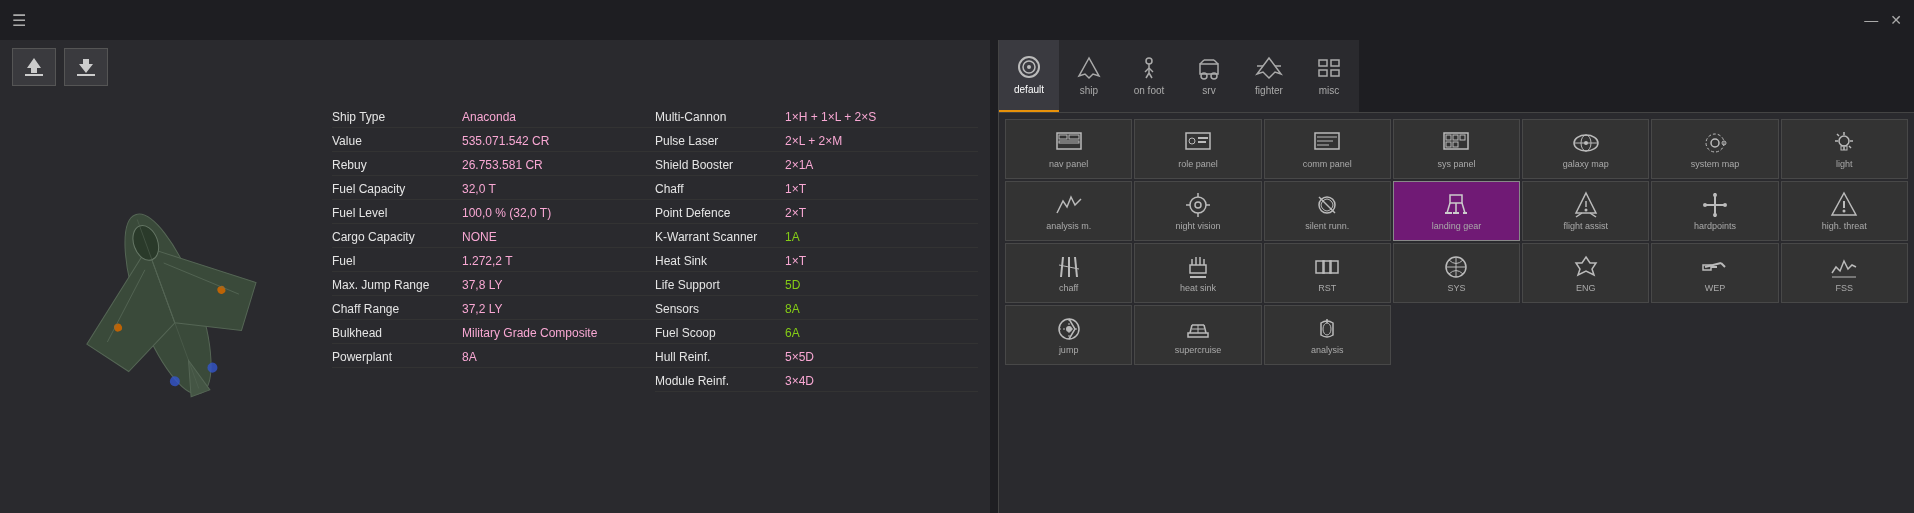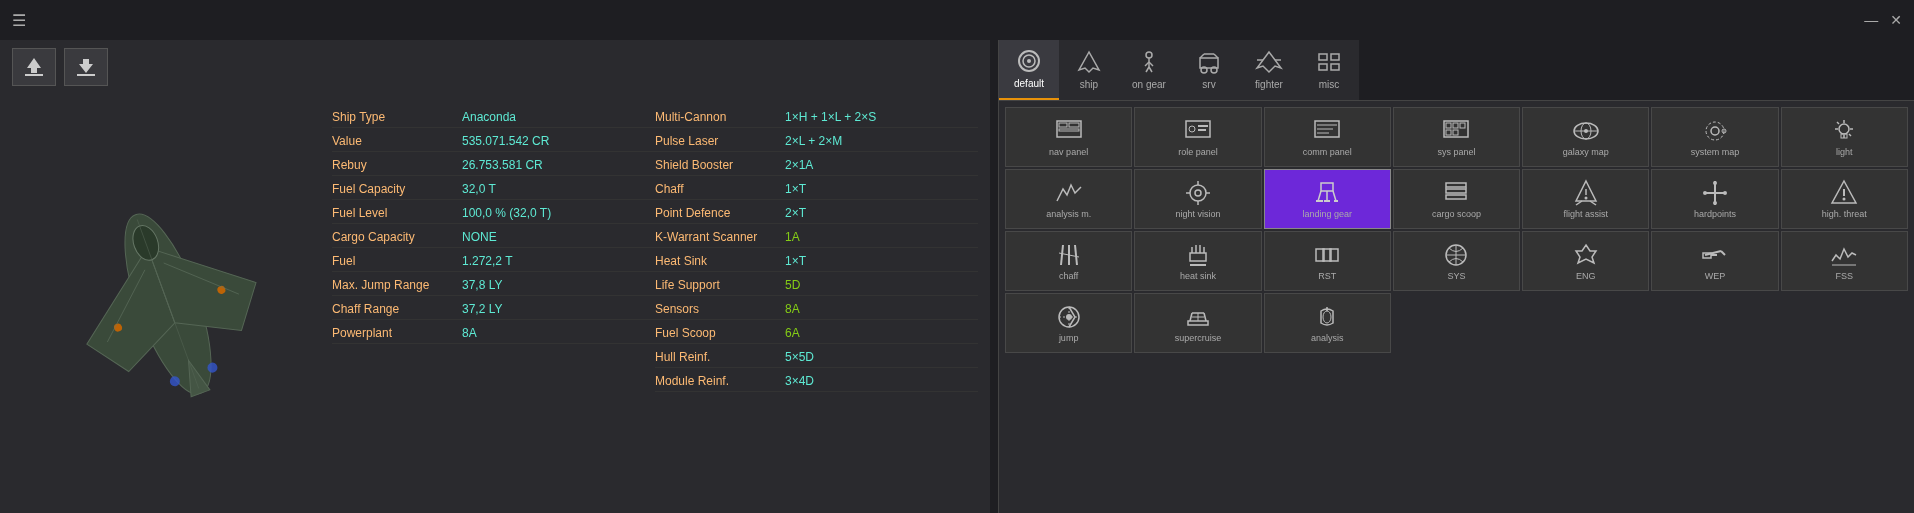--- a/index.html
+++ b/index.html
@@ -80,27 +80,27 @@
       gap: 2px;
     }
     .stat-row {
       display: flex;
       align-items: center;
       min-height: 22px;
       border-bottom: 1px solid #333;
       padding: 1px 0;
     }
     .stat-label {
-      color: #fdba74;
+      color: #e5e5e5;
       width: 130px;
       min-width: 130px;
       font-size: 12px;
     }
     .stat-value {
-      color: #5eead4;
+      color: #f9a8d4;
       font-size: 12px;
     }
     .stat-value.white { color: #84cc16; }
     .scrollbar {
       width: 8px;
       background: #1e1e22;
     }
     
     .right-panel {
       background: #2a2a2e;
@@ -120,21 +120,21 @@
       align-items: center;
       justify-content: center;
       padding: 4px 8px;
       min-width: 60px;
       cursor: pointer;
       border: none;
       background: #2a2a2e;
       color: #aaa;
       font-size: 10px;
       gap: 2px;
-      height: 60px;
+      height: 72px;
     }
     .mode-tab.active {
       background: #3a3a40;
       color: #fff;
       border-bottom: 2px solid #e8920a;
     }
     .mode-tab .tab-icon { font-size: 18px; line-height: 1; }
     .icon-grid {
       display: grid;
       grid-template-columns: repeat(7, 1fr);
@@ -147,21 +147,21 @@
       border: 1px solid #484848;
       display: flex;
       flex-direction: column;
       align-items: center;
       justify-content: center;
       padding: 8px 2px;
       cursor: pointer;
       min-height: 60px;
       gap: 2px;
     }
-    .icon-cell.active { background: #6d28d9; border-color: #888; }
+    .icon-cell.active { background: #701a75; border-color: #888; }
     .icon-cell .cell-label {
       color: #aaa;
       font-size: 9px;
       text-align: center;
       line-height: 1.2;
     }
     
     .cell-svg { width: 28px; height: 28px; }
   </style>
 </head>
@@ -258,20 +258,24 @@
             <span class="stat-label">Fuel</span>
             <span class="stat-value">1.272,2 T</span>
           </div>
           <div class="stat-row">
             <span class="stat-label">Max. Jump Range</span>
             <span class="stat-value">37,8 LY</span>
           </div>
           <div class="stat-row">
             <span class="stat-label">Chaff Range</span>
             <span class="stat-value">37,2 LY</span>
+          </div>
+          <div class="stat-row">
+            <span class="stat-label">Bulkhead</span>
+            <span class="stat-value">Military Grade Composite</span>
           </div>
           <div class="stat-row">
             <span class="stat-label">Powerplant</span>
             <span class="stat-value">8A</span>
           </div>
         </div>
 
         <div class="stats-col">
           <div class="stat-row">
             <span class="stat-label">Multi-Cannon</span>
@@ -353,21 +357,21 @@
         <span class="tab-icon">
           <svg width="28" height="24" viewBox="0 0 28 24">
             <circle cx="14" cy="5" r="3" fill="none" stroke="#aaa" stroke-width="1.5"></circle>
             <line x1="14" y1="8" x2="14" y2="17" stroke="#aaa" stroke-width="1.5"></line>
             <line x1="14" y1="12" x2="10" y2="16" stroke="#aaa" stroke-width="1.5"></line>
             <line x1="14" y1="12" x2="18" y2="16" stroke="#aaa" stroke-width="1.5"></line>
             <line x1="14" y1="17" x2="11" y2="22" stroke="#aaa" stroke-width="1.5"></line>
             <line x1="14" y1="17" x2="17" y2="22" stroke="#aaa" stroke-width="1.5"></line>
           </svg>
         </span>
-        <span class="tab-label">on gear</span>
+        <span class="tab-label">on foot</span>
       </div>
       <div class="mode-tab">
         <span class="tab-icon">
           <svg width="28" height="24" viewBox="0 0 28 24">
             <rect x="5" y="8" width="18" height="10" fill="none" stroke="#aaa" stroke-width="1.5"></rect>
             <line x1="5" y1="8" x2="9" y2="4" stroke="#aaa" stroke-width="1.5"></line>
             <line x1="23" y1="8" x2="19" y2="4" stroke="#aaa" stroke-width="1.5"></line>
             <line x1="9" y1="4" x2="19" y2="4" stroke="#aaa" stroke-width="1.5"></line>
             <circle cx="9" cy="20" r="3" fill="none" stroke="#aaa" stroke-width="1.5"></circle>
             <circle cx="19" cy="20" r="3" fill="none" stroke="#aaa" stroke-width="1.5"></circle>
@@ -487,44 +491,42 @@
           <circle cx="14" cy="14" r="8" fill="none" stroke="#bbb" stroke-width="1.5"></circle>
           <circle cx="14" cy="14" r="3" fill="none" stroke="#bbb" stroke-width="1.5"></circle>
           <line x1="14" y1="2" x2="14" y2="6" stroke="#bbb" stroke-width="1.5"></line>
           <line x1="14" y1="22" x2="14" y2="26" stroke="#bbb" stroke-width="1.5"></line>
           <line x1="2" y1="14" x2="6" y2="14" stroke="#bbb" stroke-width="1.5"></line>
           <line x1="22" y1="14" x2="26" y2="14" stroke="#bbb" stroke-width="1.5"></line>
         </svg>
         <span class="cell-label">night vision</span>
       </div>
 
+      <div class="icon-cell">
+        <svg class="cell-svg" viewBox="0 0 28 28">
+          <circle cx="14" cy="14" r="8" fill="none" stroke="#bbb" stroke-width="1.5"></circle>
+          <path d="M10 10 Q14 6 18 10 Q22 14 18 18 Q14 22 10 18 Q6 14 10 10" fill="none" stroke="#bbb" stroke-width="1"></path>
+          <line x1="6" y1="6" x2="22" y2="22" stroke="#bbb" stroke-width="1.5"></line>
+        </svg>
+        <span class="cell-label">silent runn.</span>
+      </div>
 
       <div class="icon-cell active">
         <svg class="cell-svg" viewBox="0 0 28 28">
           <rect x="8" y="4" width="12" height="8" fill="none" stroke="#ccc" stroke-width="1.5"></rect>
           <line x1="8" y1="12" x2="5" y2="22" stroke="#ccc" stroke-width="1.5"></line>
           <line x1="20" y1="12" x2="23" y2="22" stroke="#ccc" stroke-width="1.5"></line>
           <line x1="14" y1="12" x2="14" y2="22" stroke="#ccc" stroke-width="1.5"></line>
           <line x1="3" y1="22" x2="10" y2="22" stroke="#ccc" stroke-width="2"></line>
           <line x1="21" y1="22" x2="25" y2="22" stroke="#ccc" stroke-width="2"></line>
           <line x1="11" y1="22" x2="17" y2="22" stroke="#ccc" stroke-width="2"></line>
         </svg>
         <span class="cell-label">landing gear</span>
       </div>
 
-      <div class="icon-cell">
-        <svg class="cell-svg" viewBox="0 0 28 28">
-          <rect x="4" y="4" width="20" height="4" fill="none" stroke="#bbb" stroke-width="1.5"></rect>
-          <rect x="4" y="10" width="20" height="4" fill="none" stroke="#bbb" stroke-width="1.5"></rect>
-          <rect x="4" y="16" width="20" height="4" fill="none" stroke="#bbb" stroke-width="1.5"></rect>
-          <line x1="4" y1="8" x2="4" y2="10" stroke="#bbb" stroke-width="1"></line>
-          <line x1="24" y1="8" x2="24" y2="10" stroke="#bbb" stroke-width="1"></line>
-        </svg>
-        <span class="cell-label">cargo scoop</span>
-      </div>
 
       <div class="icon-cell">
         <svg class="cell-svg" viewBox="0 0 28 28">
           <polygon points="14,2 24,22 4,22" fill="none" stroke="#bbb" stroke-width="1.5"></polygon>
           <line x1="14" y1="10" x2="14" y2="16" stroke="#bbb" stroke-width="1.5"></line>
           <circle cx="14" cy="19" r="1.5" fill="#bbb"></circle>
           <line x1="4" y1="26" x2="10" y2="22" stroke="#bbb" stroke-width="1.5"></line>
           <line x1="24" y1="26" x2="18" y2="22" stroke="#bbb" stroke-width="1.5"></line>
         </svg>
         <span class="cell-label">flight assist</span>

